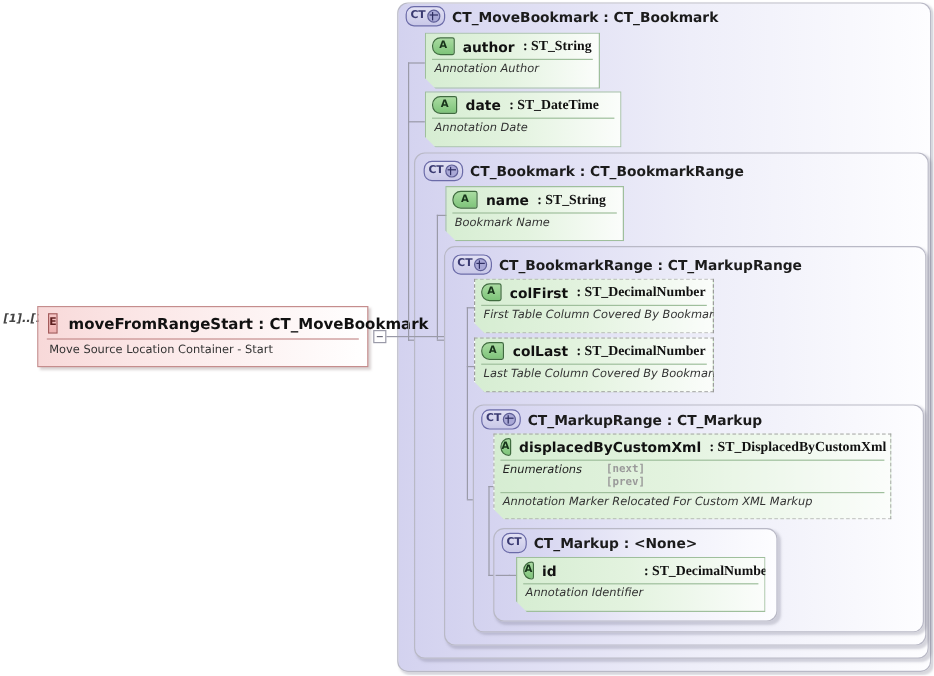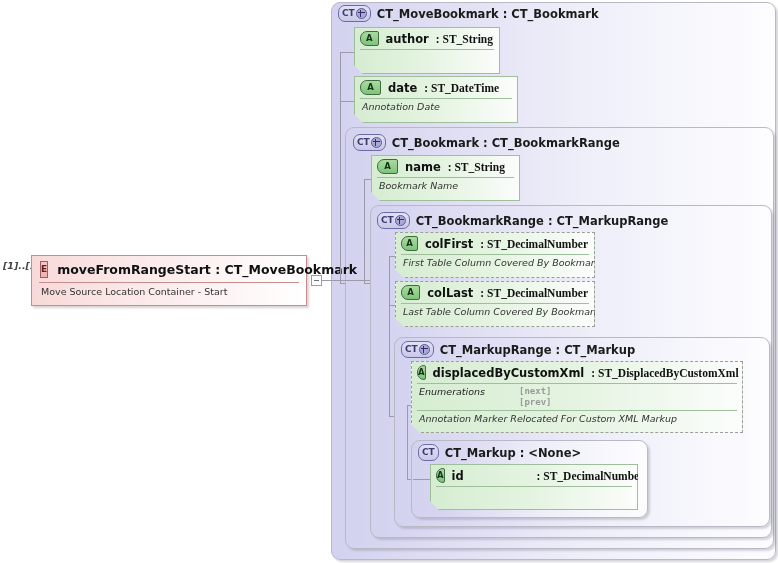--- a/index.html
+++ b/index.html
@@ -121,21 +121,21 @@
   .attr-doc {
     font-size: 9.5px;
     font-style: italic;
     color: #333333;
     padding: 2px 6px 3px 7px;
     white-space: nowrap;
   }
   .enum-row {
     display: flex;
     padding: 2px 6px 2px 7px;
-    gap: 24px;
+    gap: 10px;
   }
   .enum-label {
     font-size: 9.5px;
     font-style: italic;
     color: #222222;
     min-width: 76px;
   }
   .enum-values {
     font-family: "DejaVu Sans Mono", "Liberation Mono", monospace;
     font-size: 9px;
@@ -294,20 +294,21 @@
   <span class="type-title">CT_Markup : &lt;None&gt;</span>
 </div>
 
 <div class="attr" style="left:354px; top:27px; width:146px; height:47px;">
   <div class="attr-row">
     <span class="a-icon">A</span>
     <span class="a-name">author</span>
     <span class="a-type">: ST_String</span>
   </div>
   <div class="attr-sep"></div>
+  <div class="attr-doc">Annotation Author</div>
 </div>
 
 <div class="attr" style="left:354px; top:76px; width:164px; height:47px;">
   <div class="attr-row">
     <span class="a-icon">A</span>
     <span class="a-name">date</span>
     <span class="a-type">: ST_DateTime</span>
   </div>
   <div class="attr-sep"></div>
   <div class="attr-doc">Annotation Date</div>
@@ -359,13 +360,14 @@
   <div class="attr-doc">Annotation Marker Relocated For Custom XML Markup</div>
 </div>
 
 <div class="attr" style="left:430px; top:464px; width:208px; height:46px;">
   <div class="attr-row">
     <span class="a-icon">A</span>
     <span class="a-name" style="min-width:78px;">id</span>
     <span class="a-type">: ST_DecimalNumber</span>
   </div>
   <div class="attr-sep"></div>
+  <div class="attr-doc">Annotation Identifier</div>
 </div>
 
 </body></html>

